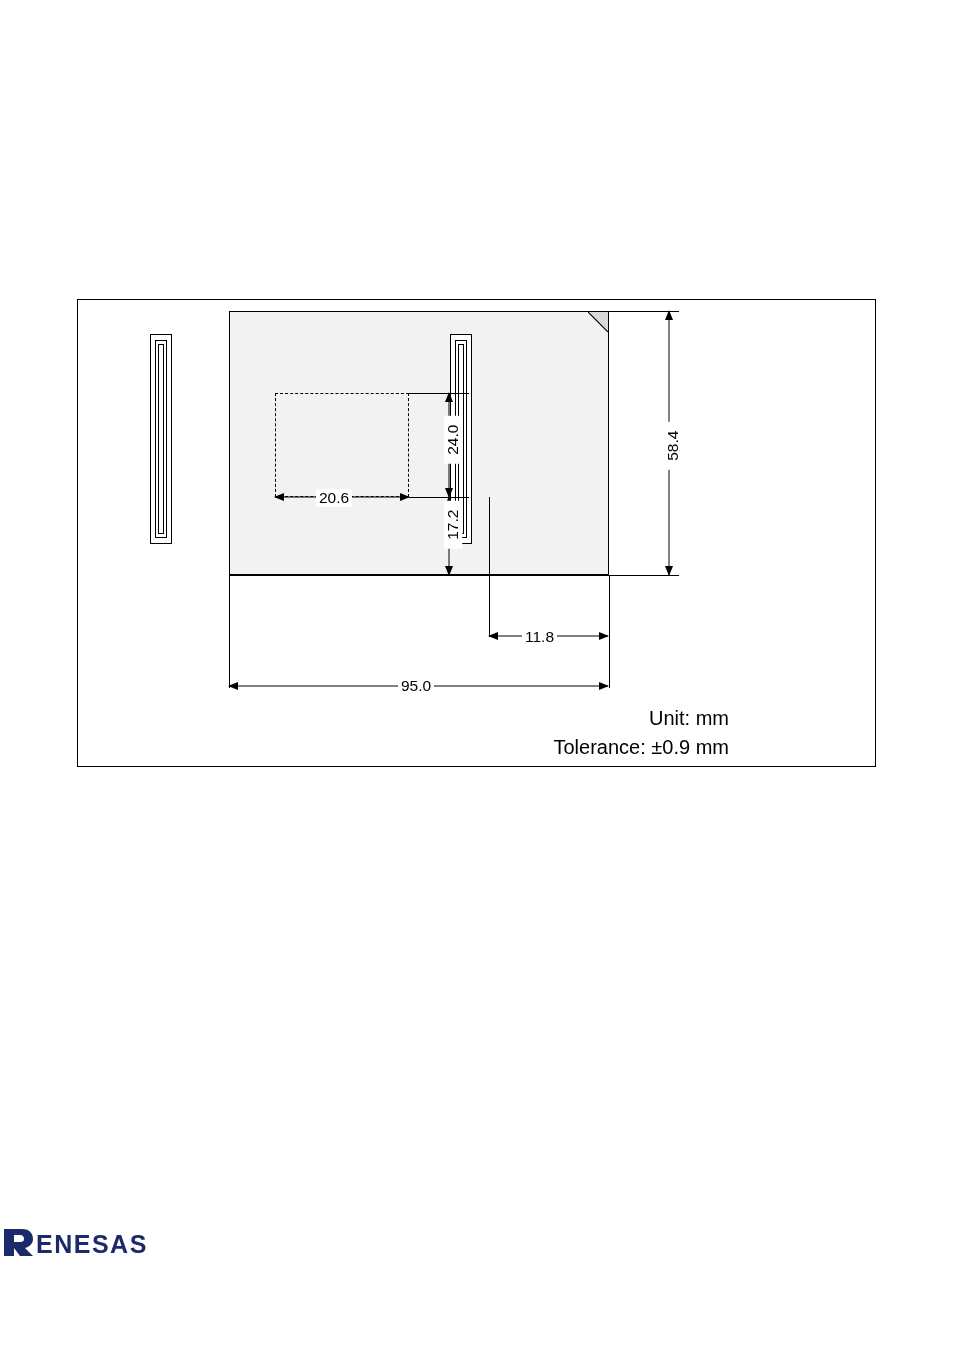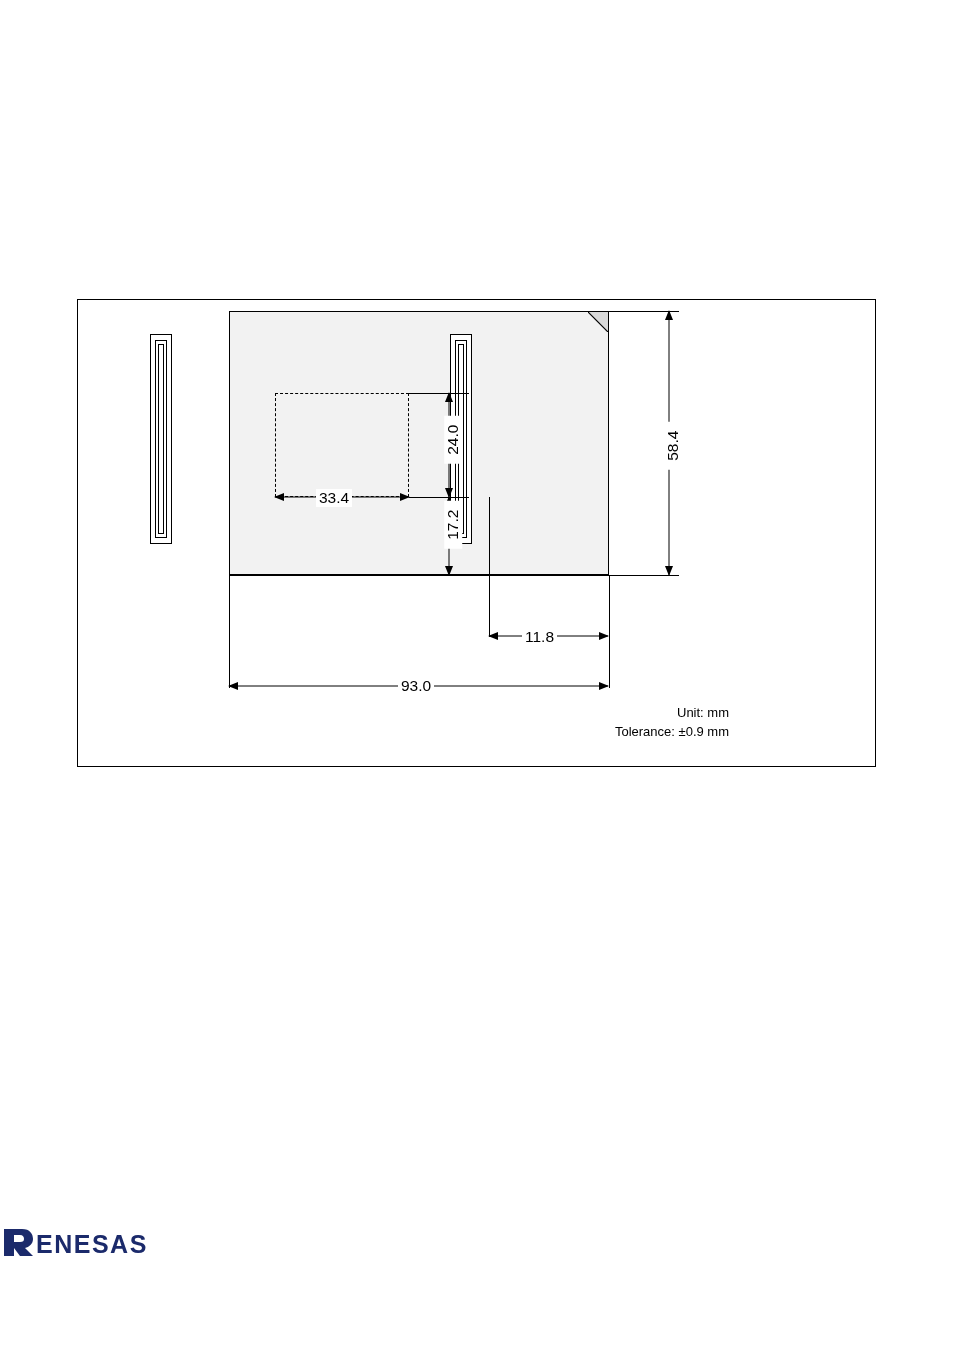--- a/index.html
+++ b/index.html
@@ -118,21 +118,21 @@
     transform-origin: 50% 50%;
     transform: rotate(-90deg);
   }
 
   
   .notes {
     position: absolute;
     right: 146px;
     top: 404px;
     text-align: right;
-    font-size: 13px;
+    font-size: 20px;
     line-height: 1.45;
     white-space: nowrap;
   }
 
   
   .footer-logo {
     position: absolute;
     left: 0;
     right: 0;
     top: 1225px;
@@ -208,25 +208,25 @@
 
     <line x1="152" y1="387" x2="531" y2="387" stroke="#000" stroke-width="1" marker-start="url(#arrStart)" marker-end="url(#arrEnd)"></line>
   </svg>
 
   <div class="dim vert" style="left:571px; top:137px; width:42px; text-align:center;">58.4</div>
 
   <div class="dim vert" style="left:351px; top:131px; width:42px; text-align:center;">24.0</div>
 
   <div class="dim vert" style="left:351px; top:216px; width:42px; text-align:center;">17.2</div>
 
-  <div class="dim" style="left:238px; top:189px;">33.4</div>
+  <div class="dim" style="left:238px; top:189px;">20.6</div>
 
   <div class="dim" style="left:444px; top:328px;">11.8</div>
 
-  <div class="dim" style="left:320px; top:377px;">93.0</div>
+  <div class="dim" style="left:320px; top:377px;">95.0</div>
 
   <div class="notes">
     <div>Unit: mm</div>
     <div>Tolerance: ±0.9 mm</div>
   </div>
 
 </div>
 
 <div class="footer-logo">
   <div class="logo-wrap">

